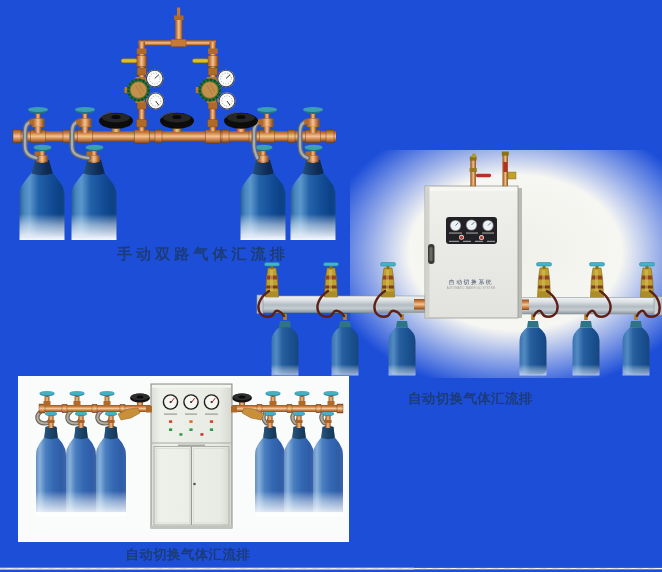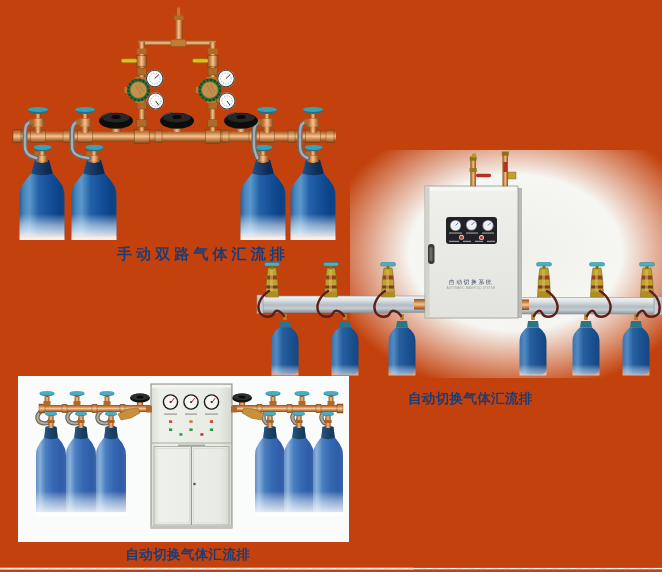--- a/index.html
+++ b/index.html
@@ -1,15 +1,15 @@
 <!DOCTYPE html>
 <html><head><meta charset="utf-8">
 <style>
 html,body{margin:0;padding:0;background:#fff;}
-#page{position:relative;width:662px;height:572px;background:#c2410c;overflow:hidden;font-family:"Liberation Sans",sans-serif;}
+#page{position:relative;width:662px;height:572px;background:#1d4ed8;overflow:hidden;font-family:"Liberation Sans",sans-serif;}
 </style></head>
 <body>
 <div id="page">
 <svg width="662" height="572" viewBox="0 0 662 572" xmlns="http://www.w3.org/2000/svg">
 <defs>
 <linearGradient id="bv" x1="0" y1="0" x2="0" y2="1">
  <stop offset="0" stop-color="#95541f"></stop>
           <stop offset=".25" stop-color="#cd8246"></stop>
  <stop offset=".5" stop-color="#f3c494"></stop>
           <stop offset=".75" stop-color="#cd8246"></stop>

